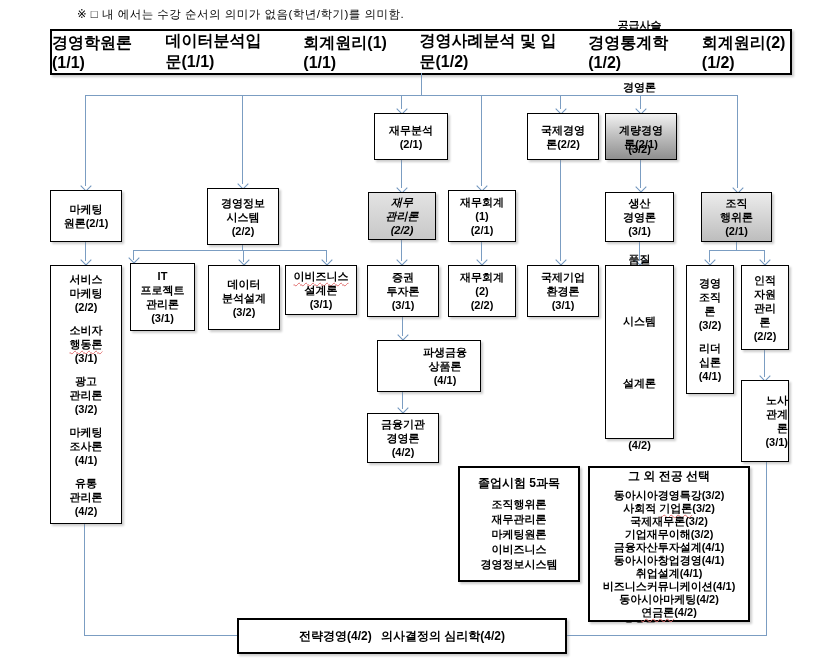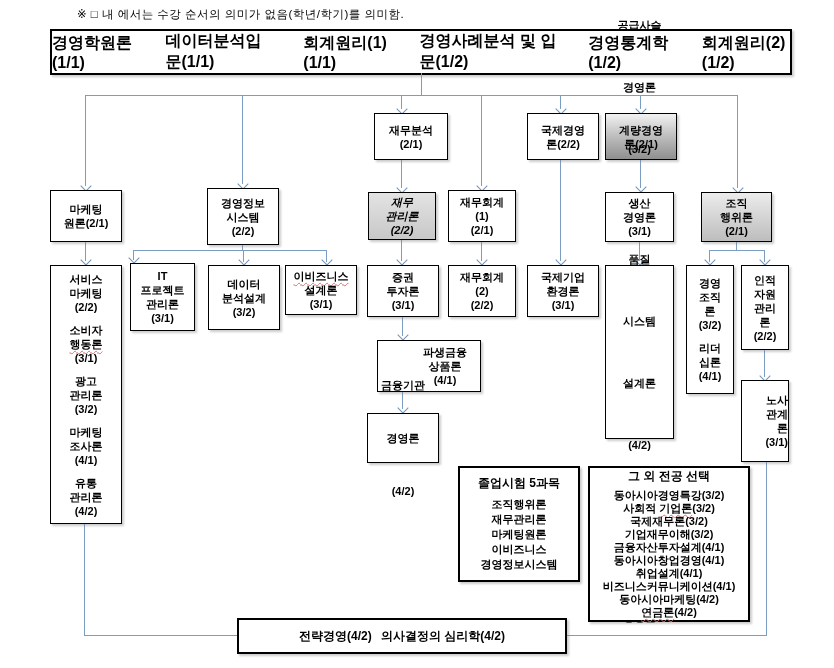--- a/index.html
+++ b/index.html
@@ -240,21 +240,21 @@
         <div class="bl">자원</div>
         <div class="bl">관리</div>
         <div class="bl">론</div>
         <div class="bl">(2/2)</div>
       </div>
       <div class="cbox" style="left: 377px; top: 340px; width: 70px; height: 50px; padding-left: 32px;">
         <div class="bl">파생금융</div>
         <div class="bl">상품론</div>
         <div class="bl">(4/1)</div>
       </div>
-      <div class="cbox" style="left: 367px; top: 413px; width: 70px; height: 48px; gap: 39px;">
+      <div class="cbox" style="left: 367px; top: 413px; width: 70px; height: 48px;">
         <div class="bl">금융기관</div>
         <div class="bl">경영론</div>
         <div class="bl">(4/2)</div>
       </div>
       <div class="cbox" style="left: 741px; top: 380px; width: 46px; height: 80px; align-items: flex-end;">
         <div class="bl">노사</div>
         <div class="bl">관계</div>
         <div class="bl">론</div>
         <div class="bl">(3/1)</div>
       </div>

